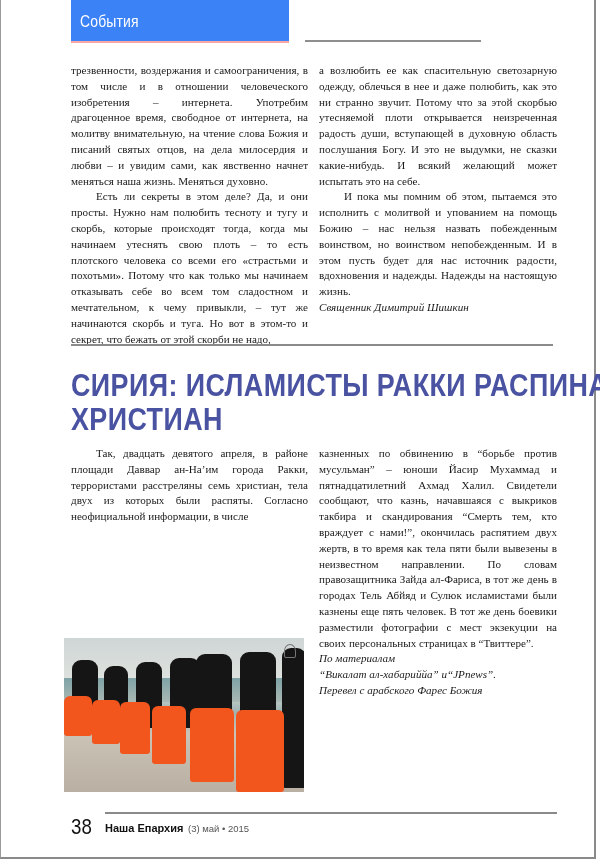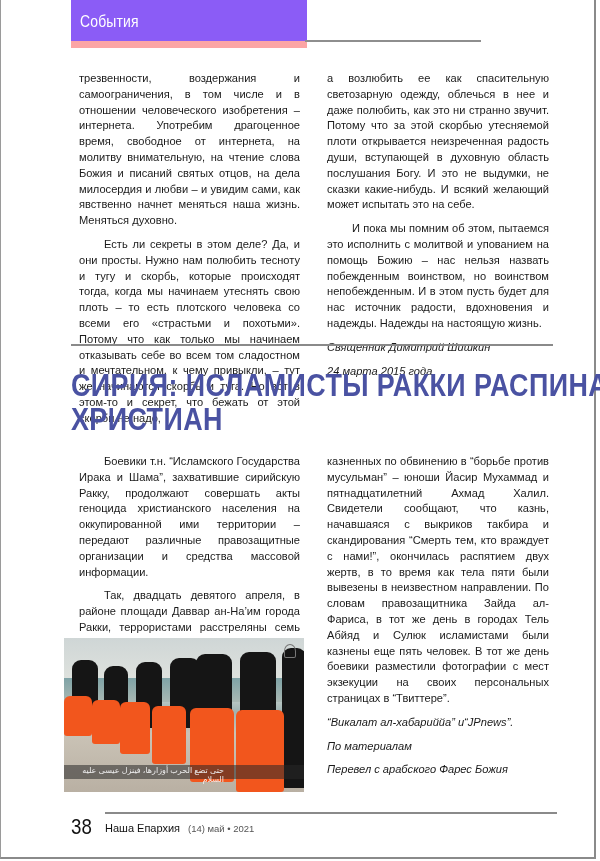--- a/index.html
+++ b/index.html
@@ -1,28 +1,28 @@
 <!DOCTYPE html>
 <html><head>
 <meta charset="utf-8">
 <style>
   html, body { margin:0; padding:0; background:#ffffff; }
   body { width:600px; height:861px; position:relative; overflow:hidden;
          font-family:"Liberation Sans", "DejaVu Sans", sans-serif; color:#1a1a1a; }
   .page { position:absolute; left:0; top:0; width:596px; height:859px;
           border-right:2px solid #8a8a8a; border-bottom:2px solid #8a8a8a;
           border-left:1px solid #9a9a9a; box-sizing:border-box; background:#fff; }
-  .section-header { position:absolute; left:70px; top:0; width:236px; height:41px;
-          background:#8b5cf6; border-bottom:7px solid #fca5a5; }
+  .section-header { position:absolute; left:70px; top:0; width:218px; height:41px;
+          background:#3b82f6; border-bottom:2px solid #fca5a5; }
   .section-header span { position:absolute; left:9px; top:12px; color:#ffffff;
           font-family:"Liberation Sans Narrow","Liberation Sans", sans-serif; font-size:17px;
           transform:scaleX(0.82); transform-origin:left center; letter-spacing:0.2px; }
   .header-rule { position:absolute; left:304px; top:40px; width:176px; height:2px; background:#8e8e8e; }
   .col { position:absolute; font-size:11.1px; line-height:15.8px; text-align:justify; }
-  .col p { margin:8px; }
+  .col p { margin:0;font-family:Liberation Serif, serif; }
   .col p.indent { text-indent:25px; }
   .sig { font-style:italic; }
   .rule { position:absolute; height:2px; background:#8a8a8a; }
   .headline { position:absolute; left:70px; top:368px; width:490px; color:#4a52a2;
           font-family:"Liberation Sans", sans-serif; font-weight:bold; font-size:32px;
           line-height:34px; letter-spacing:0.5px; transform:scaleX(0.84); transform-origin:left top;
           white-space:nowrap; }
   .photo { position:absolute; left:63px; top:638px; width:240px; height:154px; overflow:hidden;
            background:linear-gradient(180deg,#cfd6d6 0%,#e0e3de 30%,#9fb3b2 48%,#cac3b6 62%,#b9b0a3 100%); }
   .photo .sea { position:absolute; left:0; top:40px; width:100%; height:24px;
@@ -30,21 +30,21 @@
   .fig { position:absolute; }
   .blk { background:#151515; border-radius:9px 9px 3px 3px; }
   .org { background:#f2561d; border-radius:6px 6px 3px 3px; }
   .caption-bar { position:absolute; left:0; top:127px; width:100%; height:14px; background:rgba(40,40,40,0.55); }
   .caption-bar span { position:absolute; right:80px; top:1px; color:#eee; font-size:8px; direction:rtl; }
   .logo-mark { position:absolute; right:8px; top:6px; width:10px; height:12px; border-radius:50% 50% 2px 2px;
           border:1px solid #777; }
   .footer-num { position:absolute; left:70px; top:814px; font-size:22px; color:#111;
           transform:scaleX(0.85); transform-origin:left top; }
   .footer-rule { position:absolute; left:104px; top:812px; width:452px; height:2px; background:#8a8a8a; }
-  .footer-mag { position:absolute; left:104px; top:822px; font-size:11px; font-weight:normal; color:#111; }
+  .footer-mag { position:absolute; left:104px; top:822px; font-size:11px; font-weight:bold; color:#111; }
   .footer-issue { position:absolute; left:187px; top:823px; font-size:9.5px; color:#555; }
 </style>
 </head>
 <body>
 
 <div class="page">
 
   <div class="section-header">
     <span>События</span>
   </div>
@@ -52,63 +52,58 @@
 
   <div class="col" style="left:70px; top:63px; width:237px;">
     <p>трезвенности, воздержания и самоограничения, в том числе и в отношении человеческого изобретения – интернета. Употребим драгоценное время, свободное от интернета, на молитву внимательную, на чтение слова Божия и писаний святых отцов, на дела милосердия и любви – и увидим сами, как явственно начнет меняться наша жизнь. Меняться духовно.</p>
     <p class="indent">Есть ли секреты в этом деле? Да, и они просты. Нужно нам полюбить тесноту и тугу и скорбь, которые происходят тогда, когда мы начинаем утеснять свою плоть – то есть плотского человека со всеми его «страстьми и похотьми». Потому что как только мы начинаем отказывать себе во всем том сладостном и мечтательном, к чему привыкли, – тут же начинаются скорбь и туга. Но вот в этом-то и секрет, что бежать от этой скорби не надо,</p>
   </div>
 
   <div class="col" style="left:318px; top:63px; width:238px;">
     <p>а возлюбить ее как спасительную светозарную одежду, облечься в нее и даже полюбить, как это ни странно звучит. Потому что за этой скорбью утесняемой плоти открывается неизреченная радость души, вступающей в духовную область послушания Богу. И это не выдумки, не сказки какие-нибудь. И всякий желающий может испытать это на себе.</p>
     <p class="indent">И пока мы помним об этом, пытаемся это исполнить с молитвой и упованием на помощь Божию – нас нельзя назвать побежденным воинством, но воинством непобежденным. И в этом пусть будет для нас источник радости, вдохновения и надежды. Надежды на настоящую жизнь.</p>
     <p class="sig">Священник Димитрий Шишкин</p>
-    <p class="sig">24 марта 2015 года</p>
   </div>
 
   <div class="rule" style="left:70px; top:344px; width:482px;"></div>
 
   <div class="headline">
     <div>СИРИЯ: ИСЛАМИСТЫ РАККИ РАСПИНАЮТ</div>
     <div>ХРИСТИАН</div>
   </div>
 
   <div class="col" style="left:70px; top:446px; width:237px;">
-    <p class="indent">Боевики т.н. “Исламского Государства Ирака и Шама”, захватившие сирийскую Ракку, продолжают совершать акты геноцида христианского населения на оккупированной ими территории – передают различные правозащитные организации и средства массовой информации.</p>
     <p class="indent">Так, двадцать девятого апреля, в районе площади Даввар ан-На’им города Ракки, террористами расстреляны семь христиан, тела двух из которых были распяты. Согласно неофициальной информации, в числе</p>
   </div>
 
   <div class="photo">
     <div class="sea"></div>
 
     <div class="fig blk" style="left:8px; top:22px; width:26px; height:60px;"></div>
     <div class="fig blk" style="left:40px; top:28px; width:24px; height:62px;"></div>
     <div class="fig blk" style="left:72px; top:24px; width:26px; height:66px;"></div>
     <div class="fig blk" style="left:106px; top:20px; width:30px; height:70px;"></div>
     <div class="fig blk" style="left:132px; top:16px; width:36px; height:82px;"></div>
     <div class="fig blk" style="left:176px; top:14px; width:36px; height:90px;"></div>
     <div class="fig blk" style="left:218px; top:10px; width:24px; height:140px;"></div>
 
     <div class="fig org" style="left:0px; top:58px; width:28px; height:40px;"></div>
     <div class="fig org" style="left:28px; top:62px; width:28px; height:44px;"></div>
     <div class="fig org" style="left:56px; top:64px; width:30px; height:52px;"></div>
     <div class="fig org" style="left:88px; top:68px; width:34px; height:58px;"></div>
     <div class="fig org" style="left:126px; top:70px; width:44px; height:74px;"></div>
     <div class="fig org" style="left:172px; top:72px; width:48px; height:82px;"></div>
-    <div class="caption-bar">
-      <span>حتى تضع الحرب أوزارها، فينزل عيسى عليه السلام</span>
-    </div>
     <div class="logo-mark"></div>
   </div>
 
   <div class="col" style="left:318px; top:446px; width:238px;">
     <p>казненных по обвинению в “борьбе против мусульман” – юноши Йасир Мухаммад и пятнадцатилетний Ахмад Халил. Свидетели сообщают, что казнь, начавшаяся с выкриков такбира и скандирования “Смерть тем, кто враждует с нами!”, окончилась распятием двух жертв, в то время как тела пяти были вывезены в неизвестном направлении. По словам правозащитника Зайда ал-Фариса, в тот же день в городах Тель Абйяд и Сулюк исламистами были казнены еще пять человек. В тот же день боевики разместили фотографии с мест экзекуции на своих персональных страницах в “Твиттере”.</p>
+    <p class="sig">По материалам</p>
     <p class="sig">“Викалат ал-хабариййа” и“JPnews”.</p>
-    <p class="sig">По материалам</p>
     <p class="sig">Перевел с арабского Фарес Божия</p>
   </div>
 
   <div class="footer-rule"></div>
   <div class="footer-num">38</div>
   <div class="footer-mag">Наша Епархия</div>
-  <div class="footer-issue">(14) май • 2021</div>
+  <div class="footer-issue">(3) май • 2015</div>
 
 </div>
 
 </body></html>

